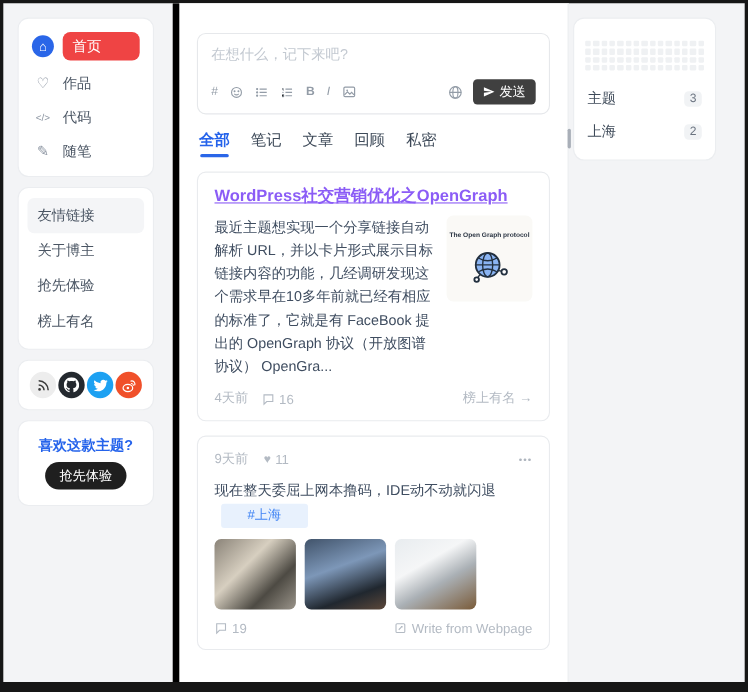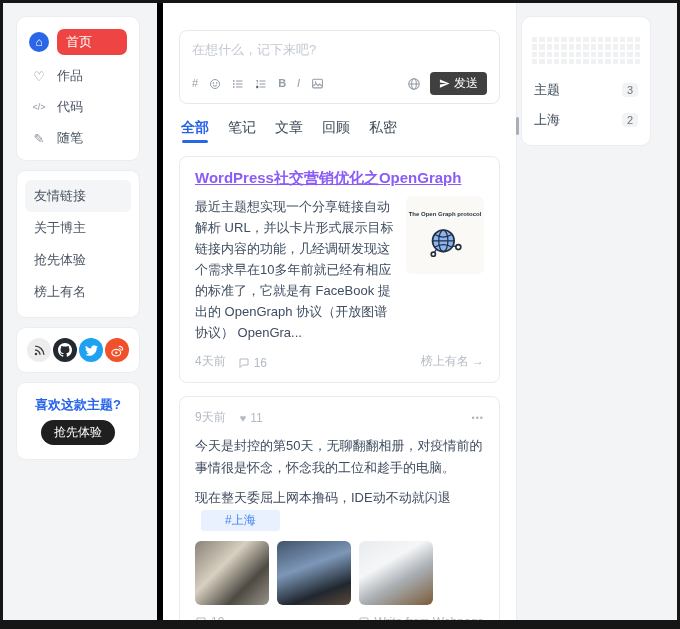--- a/index.html
+++ b/index.html
@@ -286,21 +286,20 @@
     <div class="post">
       <div class="post-meta">
         <span>9天前</span>
         <span class="icon-label">
           <span class="heart">♥</span>
           <span>11</span>
         </span>
         <span class="grow"></span>
         <span class="more-dots">•••</span>
       </div>
-      <div class="note-text">今天是封控的第50天，无聊翻翻相册，对疫情前的事情很是怀念，怀念我的工位和趁手的电脑。</div>
       <div class="note-text">
         <span>现在整天委屈上网本撸码，IDE动不动就闪退</span>
         <span class="tag-chip">#上海</span>
       </div>
       <div class="photo-row">
         <div class="photo p1"></div>
         <div class="photo p2"></div>
         <div class="photo p3"></div>
       </div>
       <div class="post-foot">

